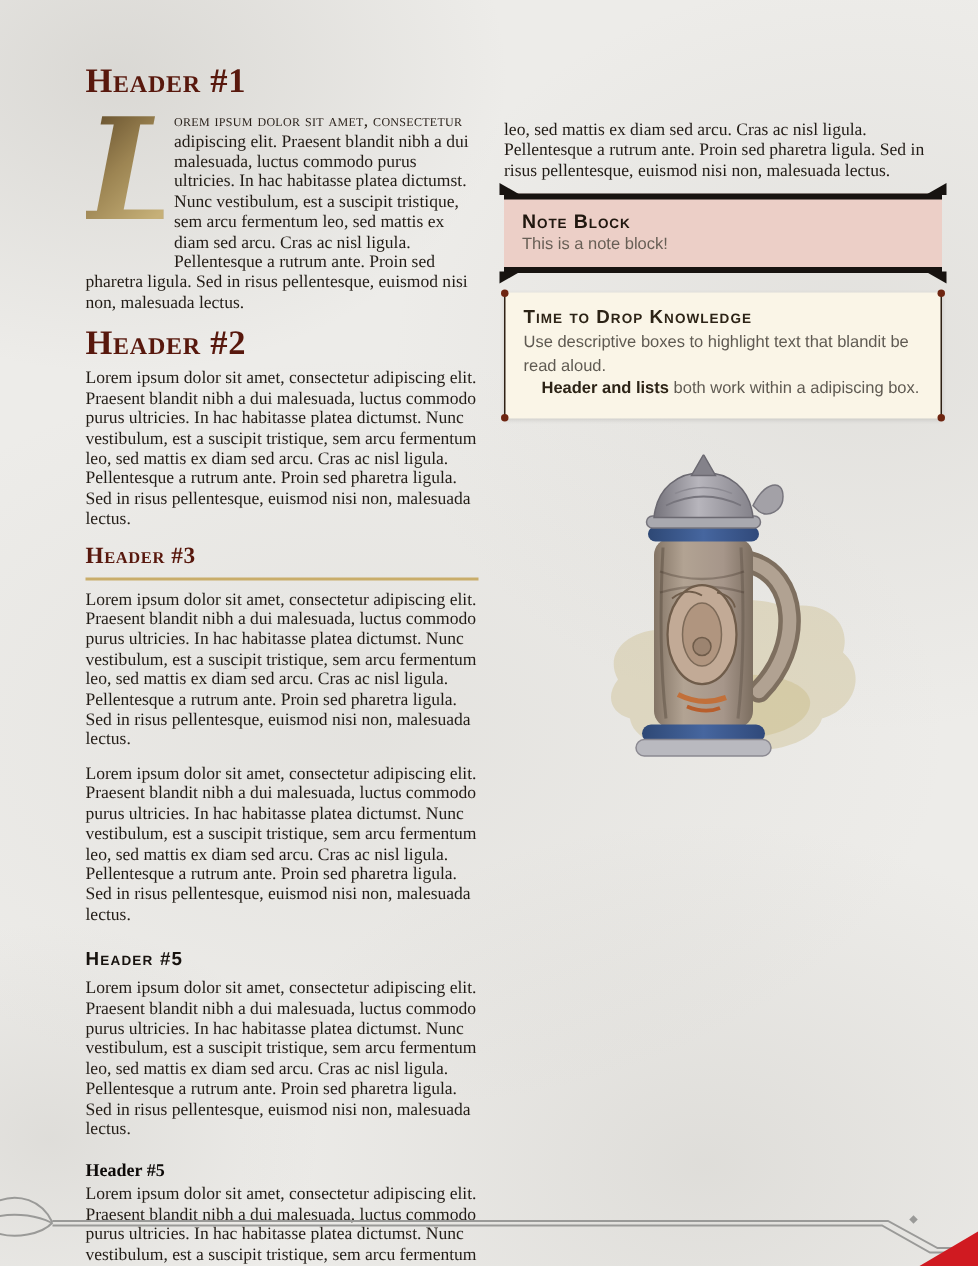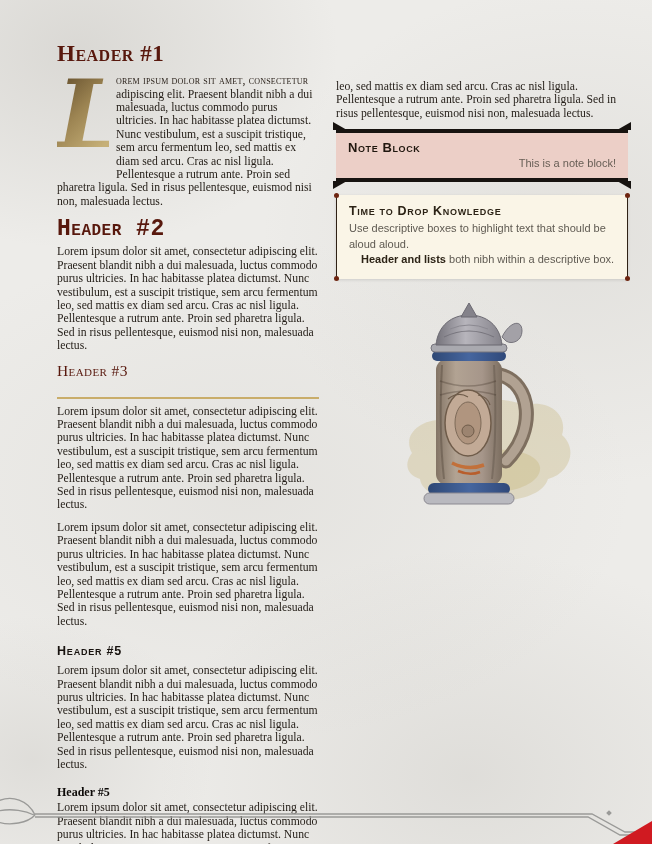--- a/index.html
+++ b/index.html
@@ -22,25 +22,25 @@
   p.body {
     font-size:11.7px; line-height:13.4px; color:#221c16;
     margin:0 0 9px 0; text-align:left;
   }
   
   .h1, .h2 {
     font-variant:small-caps; font-weight:bold; color:#58180D;
     font-size:23px; line-height:1.05; letter-spacing:.5px;
   }
   .h1 { margin:6px 0 8px 0; }
-  .h2 { margin:8px 0 4px 0;font-family:Liberation Mono, monospace; }
+  .h2 { margin:8px 0 4px 0; }
   .h3 {
-    font-variant:small-caps; font-weight:normal; color:#58180D;
+    font-variant:small-caps; font-weight:bold; color:#58180D;
     font-size:15.5px; line-height:1.1; letter-spacing:.4px;
-    border-bottom:2px solid #C9AD6A; padding-bottom:18px; margin:8px 0 6px 0;
+    border-bottom:2px solid #C9AD6A; padding-bottom:6px; margin:8px 0 6px 0;
   }
   .h4 {
     font-variant:small-caps; font-weight:bold; color:#58180D;
     font-size:13px; line-height:1.1; letter-spacing:.3px; margin:10px 0 3px 0;
   }
   .h5sans {
     font-family:"Liberation Sans", sans-serif; font-variant:small-caps;
     font-weight:bold; color:#17120e; font-size:12.5px; letter-spacing:.8px;
     margin:16px 0 6px 0;
   }
@@ -65,21 +65,21 @@
   }
   .note-block .wedge { position:absolute; width:0; height:0; }
   .wedge-tl { top:-11px; left:-3px;  border-bottom:8px solid #171310; border-right:14px solid transparent; }
   .wedge-tr { top:-11px; right:-3px; border-bottom:8px solid #171310; border-left:14px solid transparent; }
   .wedge-bl { bottom:-11px; left:-3px;  border-top:8px solid #171310; border-right:14px solid transparent; }
   .wedge-br { bottom:-11px; right:-3px; border-top:8px solid #171310; border-left:14px solid transparent; }
   .note-title {
     font-family:"Liberation Sans", sans-serif; font-variant:small-caps;
     font-weight:bold; font-size:13px; color:#20170f; letter-spacing:.6px; margin-bottom:2px;
   }
-  .note-body { font-family:"Liberation Sans", sans-serif; font-size:11px; color:#675e55;text-align:right; }
+  .note-body { font-family:"Liberation Sans", sans-serif; font-size:11px; color:#675e55; }
   
   .desc-box {
     position:relative; margin:13px 0 0 0; background:#FAF5E7;
     border-left:1.5px solid #2f2115; border-right:1.5px solid #2f2115;
     padding:9px 12px 11px 12px;
     box-shadow:0 1px 3px rgba(0,0,0,.12);
   }
   .desc-box .dot {
     position:absolute; width:5px; height:5px; border-radius:50%; background:#6E2511;
   }
@@ -137,22 +137,22 @@
       <div class="note-title">Note Block</div>
       <div class="note-body">This is a note block!</div>
     </div>
 
     <div class="desc-box">
       <span class="dot dot-tl"></span>
       <span class="dot dot-tr"></span>
       <span class="dot dot-bl"></span>
       <span class="dot dot-br"></span>
       <div class="desc-title">Time to Drop Knowledge</div>
-      <div class="desc-line">Use descriptive boxes to highlight text that should be aloud aloud.</div>
-      <div class="desc-line indent"><b>Header and lists</b><span> both nibh within a descriptive box.</span></div>
+      <div class="desc-line">Use descriptive boxes to highlight text that blandit be read aloud.</div>
+      <div class="desc-line indent"><b>Header and lists</b><span> both work within a adipiscing box.</span></div>
     </div>
 
     <div class="stein-wrap">
       <svg width="200" height="205" viewBox="0 0 200 205" xmlns="http://www.w3.org/2000/svg">
         <defs>
           <linearGradient id="bodyg" x1="0" y1="0" x2="1" y2="0">
             <stop offset="0" stop-color="#837465"></stop>
             <stop offset=".3" stop-color="#b2a393"></stop>
             <stop offset=".7" stop-color="#a6968a"></stop>
             <stop offset="1" stop-color="#7c6e60"></stop>

